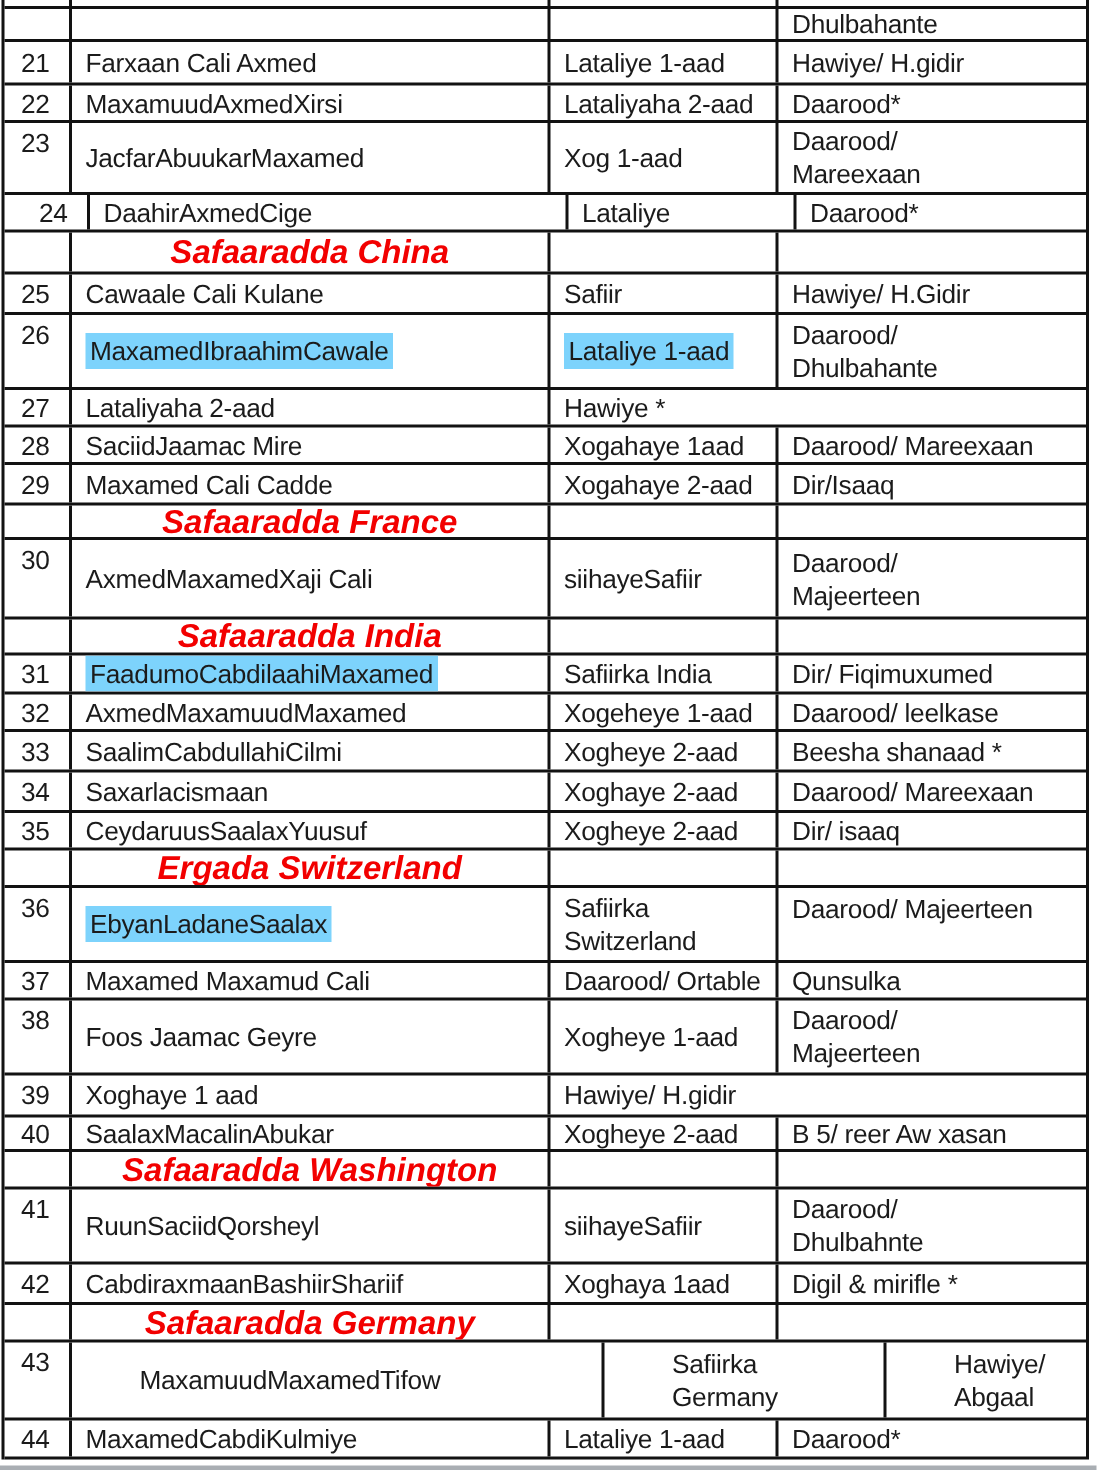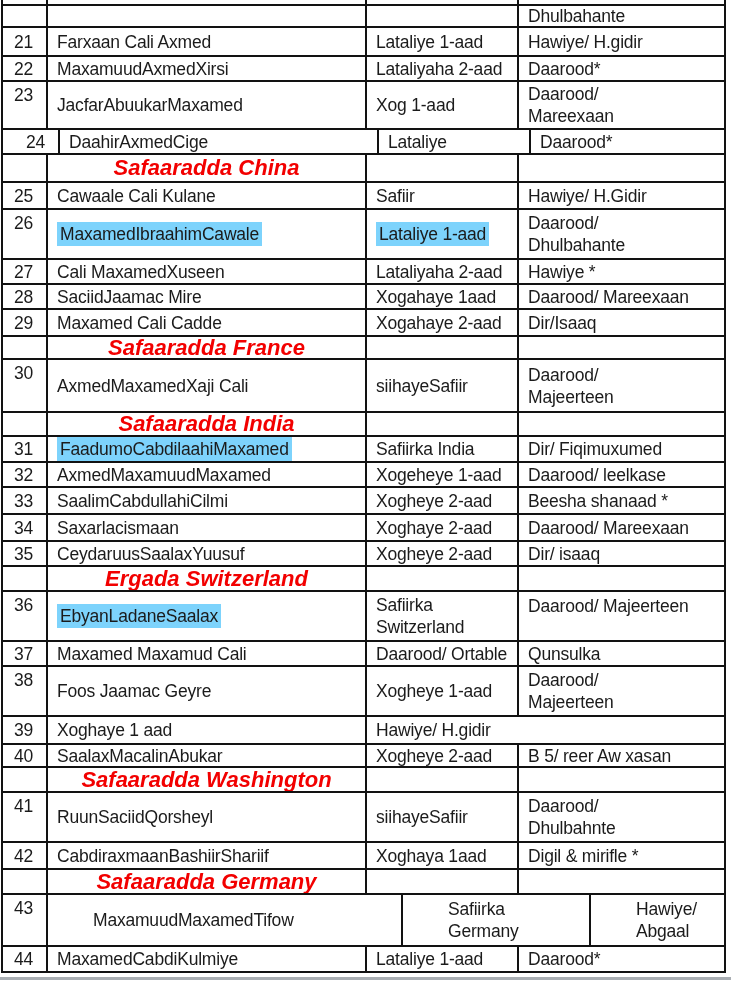--- a/index.html
+++ b/index.html
@@ -152,23 +152,20 @@
         <div class="cell ">
           <span>Daarood/
 Dhulbahante</span>
         </div>
       </div>
       <div class="row" style="height: 25px;">
         <div class="cell num">
           <span>27</span>
         </div>
         <div class="cell ">
-          <span>Cali MaxamedXuseen</span>
-        </div>
-        <div class="cell ">
           <span>Lataliyaha 2-aad</span>
         </div>
         <div class="cell ">
           <span>Hawiye *</span>
         </div>
       </div>
       <div class="row" style="height: 25px;">
         <div class="cell num">
           <span>28</span>
         </div>

